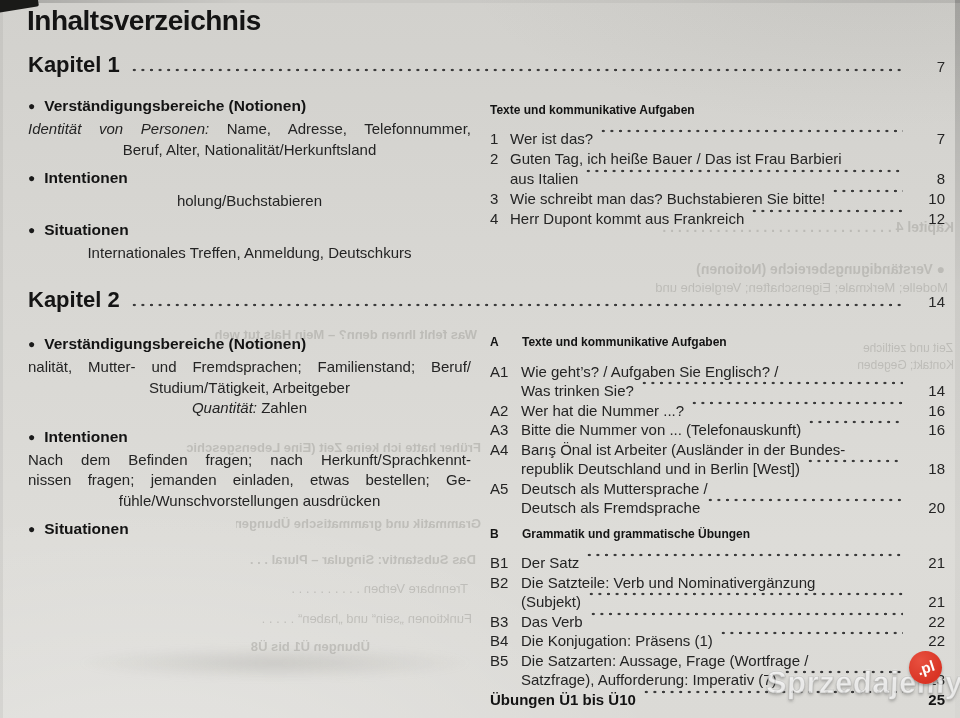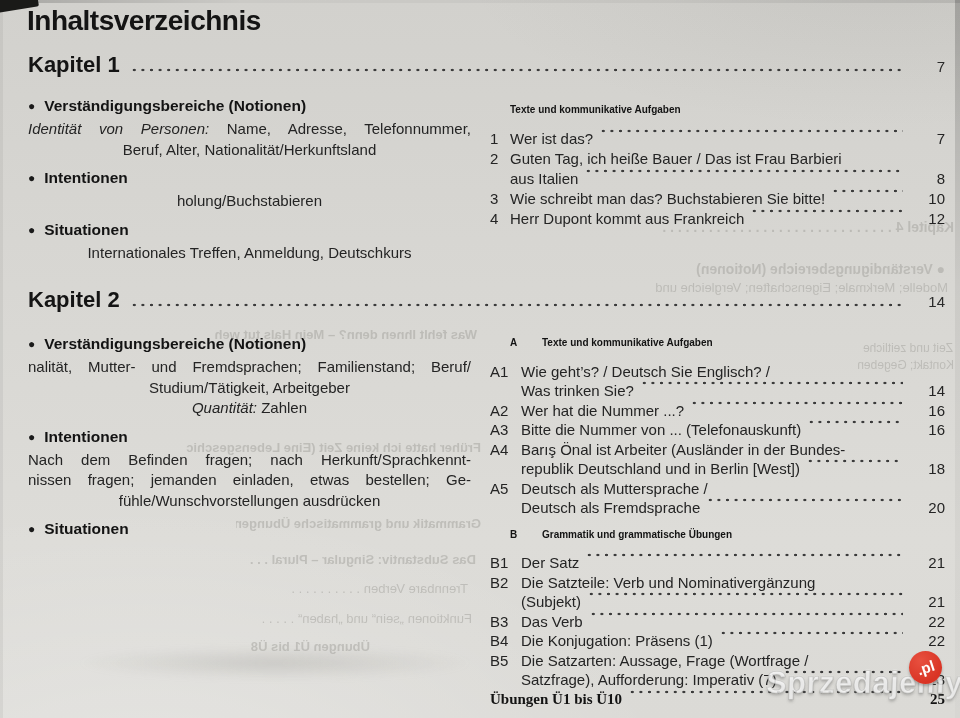--- a/index.html
+++ b/index.html
@@ -32,30 +32,30 @@
   .sec-title{display:flex;align-items:center;gap:9px;font-weight:bold;font-size:15.5px;
     color:#131313;line-height:20px;margin-bottom:3px;}
   .bullet{font-size:12px;line-height:1;color:#1a1a1a;}
   .body-line{text-align:center;}
   .body-line.fill{text-align:justify;text-align-last:justify;}
   .it{font-style:italic;}
   
   .right-col{position:absolute;left:490px;width:455px;font-size:15px;line-height:19.5px;color:#242424;}
   #ch0-right{top:100px;line-height:20px;} #ch1-right{top:333px;}
   .group + .group{margin-top:7px;}
-  .group-head{display:flex;font-weight:bold;font-size:10px;color:#131313;margin-bottom:9px;margin-left:20px;}
+  .group-head{display:flex;font-weight:bold;font-size:12px;color:#131313;margin-bottom:9px;}
   .group-label{width:32px;flex:none;}
   .item{display:flex;}
   .item .num{width:20px;flex:none;}
   .lettered .item .num{width:31px;}
   .item-body{flex:1;min-width:0;display:flex;flex-direction:column;}
   .item-last{display:flex;}
   .item-last .leader{margin:0 6px 4px 6px;}
   .page-num{width:36px;flex:none;text-align:right;}
-  .bold-row{font-weight:bold;color:#131313;font-family:Liberation Serif, serif;}
+  .bold-row{font-weight:bold;color:#131313;}
   
   .ghost{
     position:absolute;transform:scaleX(-1);color:#a2a19c;opacity:0.5;
     filter:blur(0.5px);white-space:nowrap;overflow:hidden;height:18px;
     font-size:13px;pointer-events:none;
   }
   .ghost.b{font-weight:bold;}
   .smudge{
     position:absolute;left:75px;top:646px;width:400px;height:34px;
     background:radial-gradient(ellipse at center,rgba(150,149,144,0.28),rgba(150,149,144,0) 70%);
@@ -211,21 +211,21 @@
     </div>
     <div class="right-col" id="ch1-right">
       <div class="group lettered">
         <div class="group-head">
           <span class="group-label">A</span>
           <span class="group-title">Texte und kommunikative Aufgaben</span>
         </div>
         <div class="item">
           <span class="num">A1</span>
           <div class="item-body">
-            <div class="item-line">Wie geht’s? / Deutsch Sie Englisch? /</div>
+            <div class="item-line">Wie geht’s? / Aufgaben Sie Englisch? /</div>
             <div class="item-last">
               <span class="last-text">Was trinken Sie?</span>
               <span class="leader"></span>
               <span class="page-num">14</span>
             </div>
           </div>
         </div>
         <div class="item">
           <span class="num">A2</span>
           <div class="item-body">

